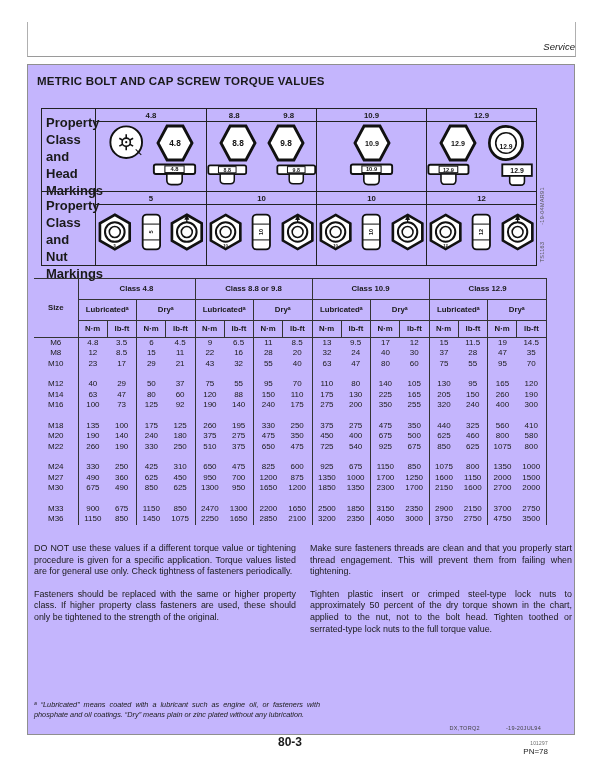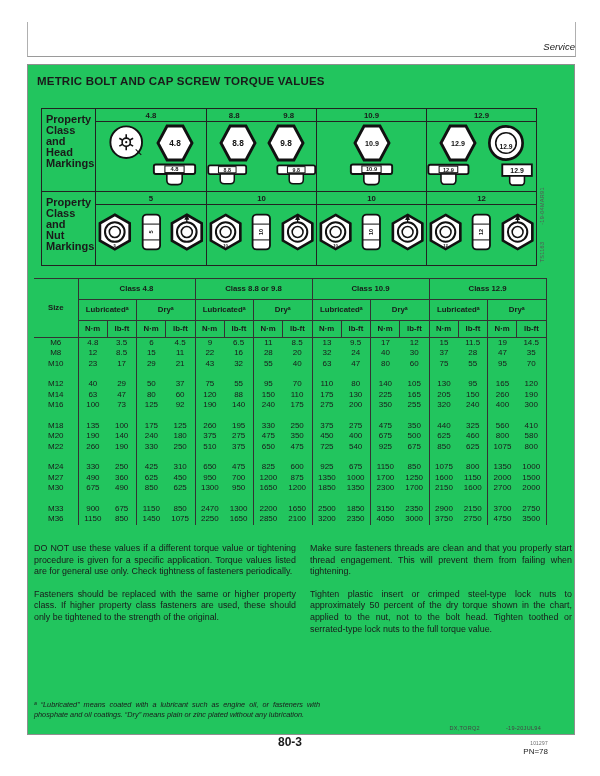--- a/index.html
+++ b/index.html
@@ -10,34 +10,34 @@
   
   .header-strip {
     position:absolute; left:27px; top:22px; width:547px; height:34px;
     border-left:1px solid #b0b0b0; border-right:1px solid #b0b0b0; border-bottom:1px solid #9a9a9a;
     display:flex; align-items:flex-end; justify-content:flex-end;
   }
   .service { font-style:italic; font-size:9.5px; padding-bottom:4px; }
   
   .main-box {
     position:absolute; left:27px; top:64px; width:546px; height:669px;
-    border:1px solid #8f8f8f; background:#22c55e;
+    border:1px solid #8f8f8f; background:#c4b5fd;
   }
   .sec-title {
     position:absolute; left:9px; top:10px; margin:0;
     font-size:11.5px; font-weight:bold; letter-spacing:.2px;
   }
   
   .diagram {
     position:absolute; left:13px; top:43px;
     display:grid; grid-template-columns:54px 440px; grid-template-rows:82px 74px;
     border:1px solid #222;
   }
   .dlabel {
-    font-size:11px; font-weight:bold; line-height:11px; padding:5px 0 0 4px;
+    font-size:13px; font-weight:bold; line-height:17px; padding:5px 0 0 4px;
     white-space:pre-line; border-right:1px solid #222;
   }
   .dlabel.nut { border-top:1px solid #222; }
   .dcells { display:grid; grid-template-columns:repeat(4,110px); }
   .dcells.nutrow { border-top:1px solid #222; }
   .dcell { border-left:1px solid #222; display:flex; flex-direction:column; }
   .dcell:first-child { border-left:none; }
   .dstrip {
     height:12px; border-bottom:1px solid #222; display:flex; align-items:center;
   }

